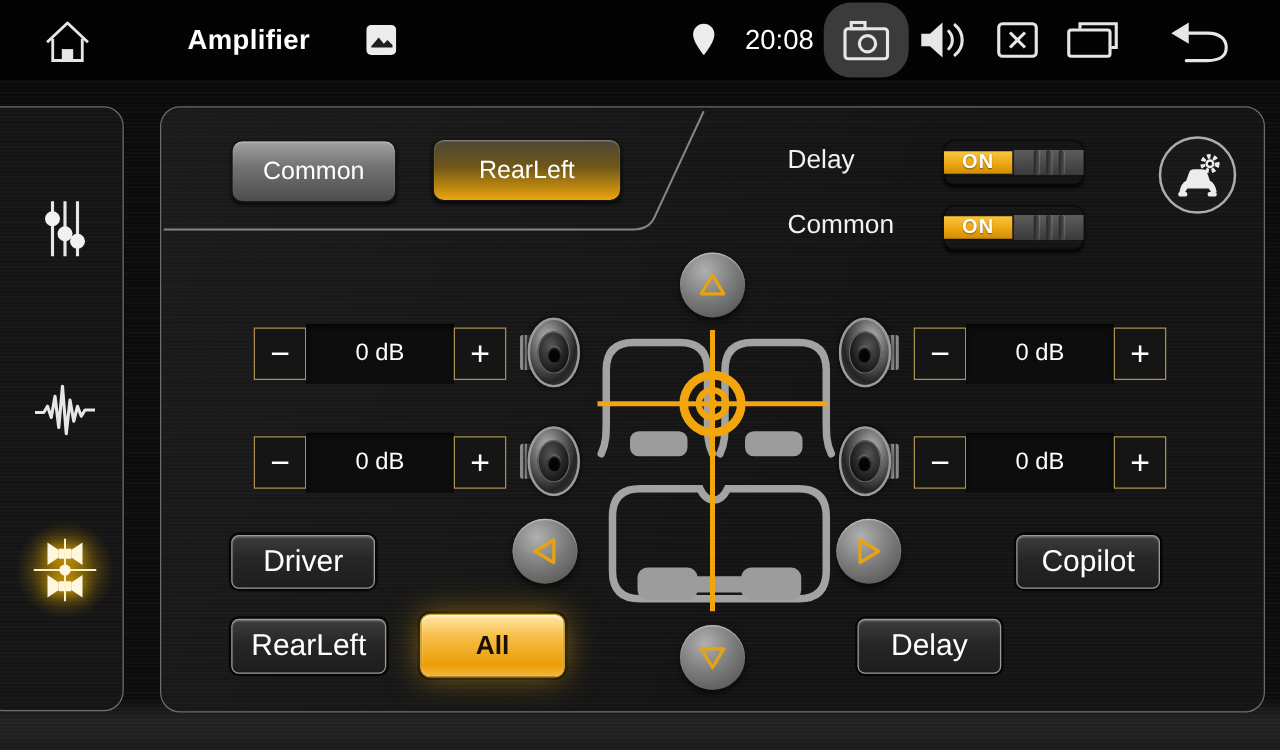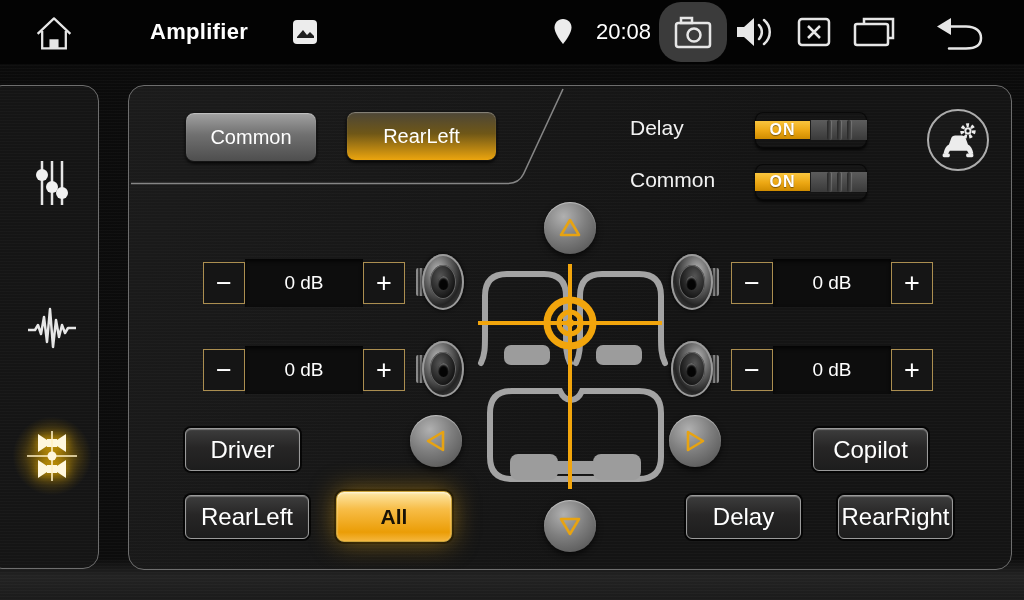--- a/index.html
+++ b/index.html
@@ -333,18 +333,15 @@
     </div>
     <div class="btn" style="left:56px;top:409px;width:124px;height:44px;">
       <span>RearLeft</span>
     </div>
     <div class="btn btn-all" style="left:207px;top:405px;width:116px;height:51px;text-align:center;">
       <span>All</span>
     </div>
     <div class="btn" style="left:557px;top:409px;width:115px;height:44px;">
       <span>Delay</span>
     </div>
-    <div class="btn" style="left:709px;top:409px;width:115px;height:44px;">
-      <span>RearRight</span>
-    </div>
 
   </div>
 </div>
 
 </body></html>

